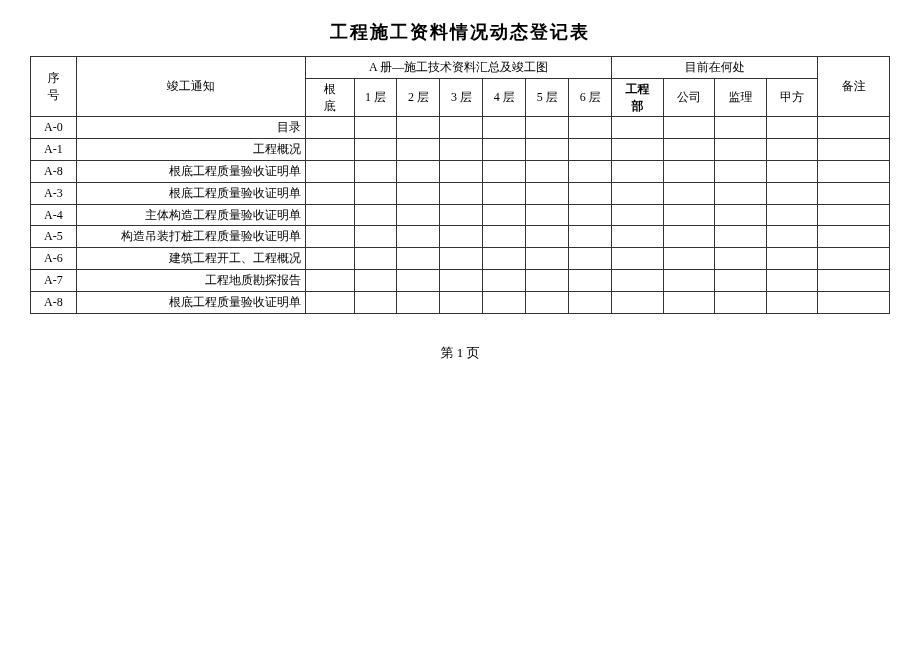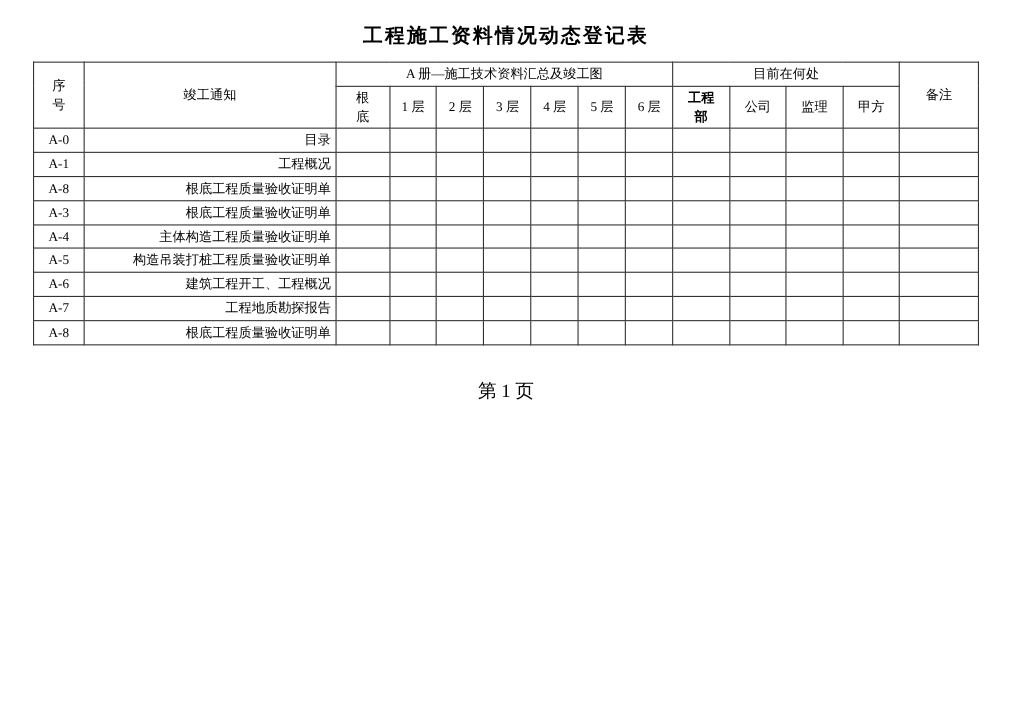--- a/index.html
+++ b/index.html
@@ -44,21 +44,21 @@
     .col-sub { width: 160px; }
     .col-gendi { width: 34px; }
     .col-floor { width: 30px; }
     .col-gongcheng { width: 36px; }
     .col-gongsi { width: 36px; }
     .col-jianli { width: 36px; }
     .col-jiafang { width: 36px; }
     .col-beizhu { width: 50px; }
     .page-footer {
       margin-top: 30px;
-      font-size: 17px;
+      font-size: 13px;
       text-align: center;
       font-family: Liberation Serif, serif;
     }
   </style>
 </head>
 <body>
 
 <div class="page-title">工程施工资料情况动态登记表</div>
 
 <table class="main-table">

